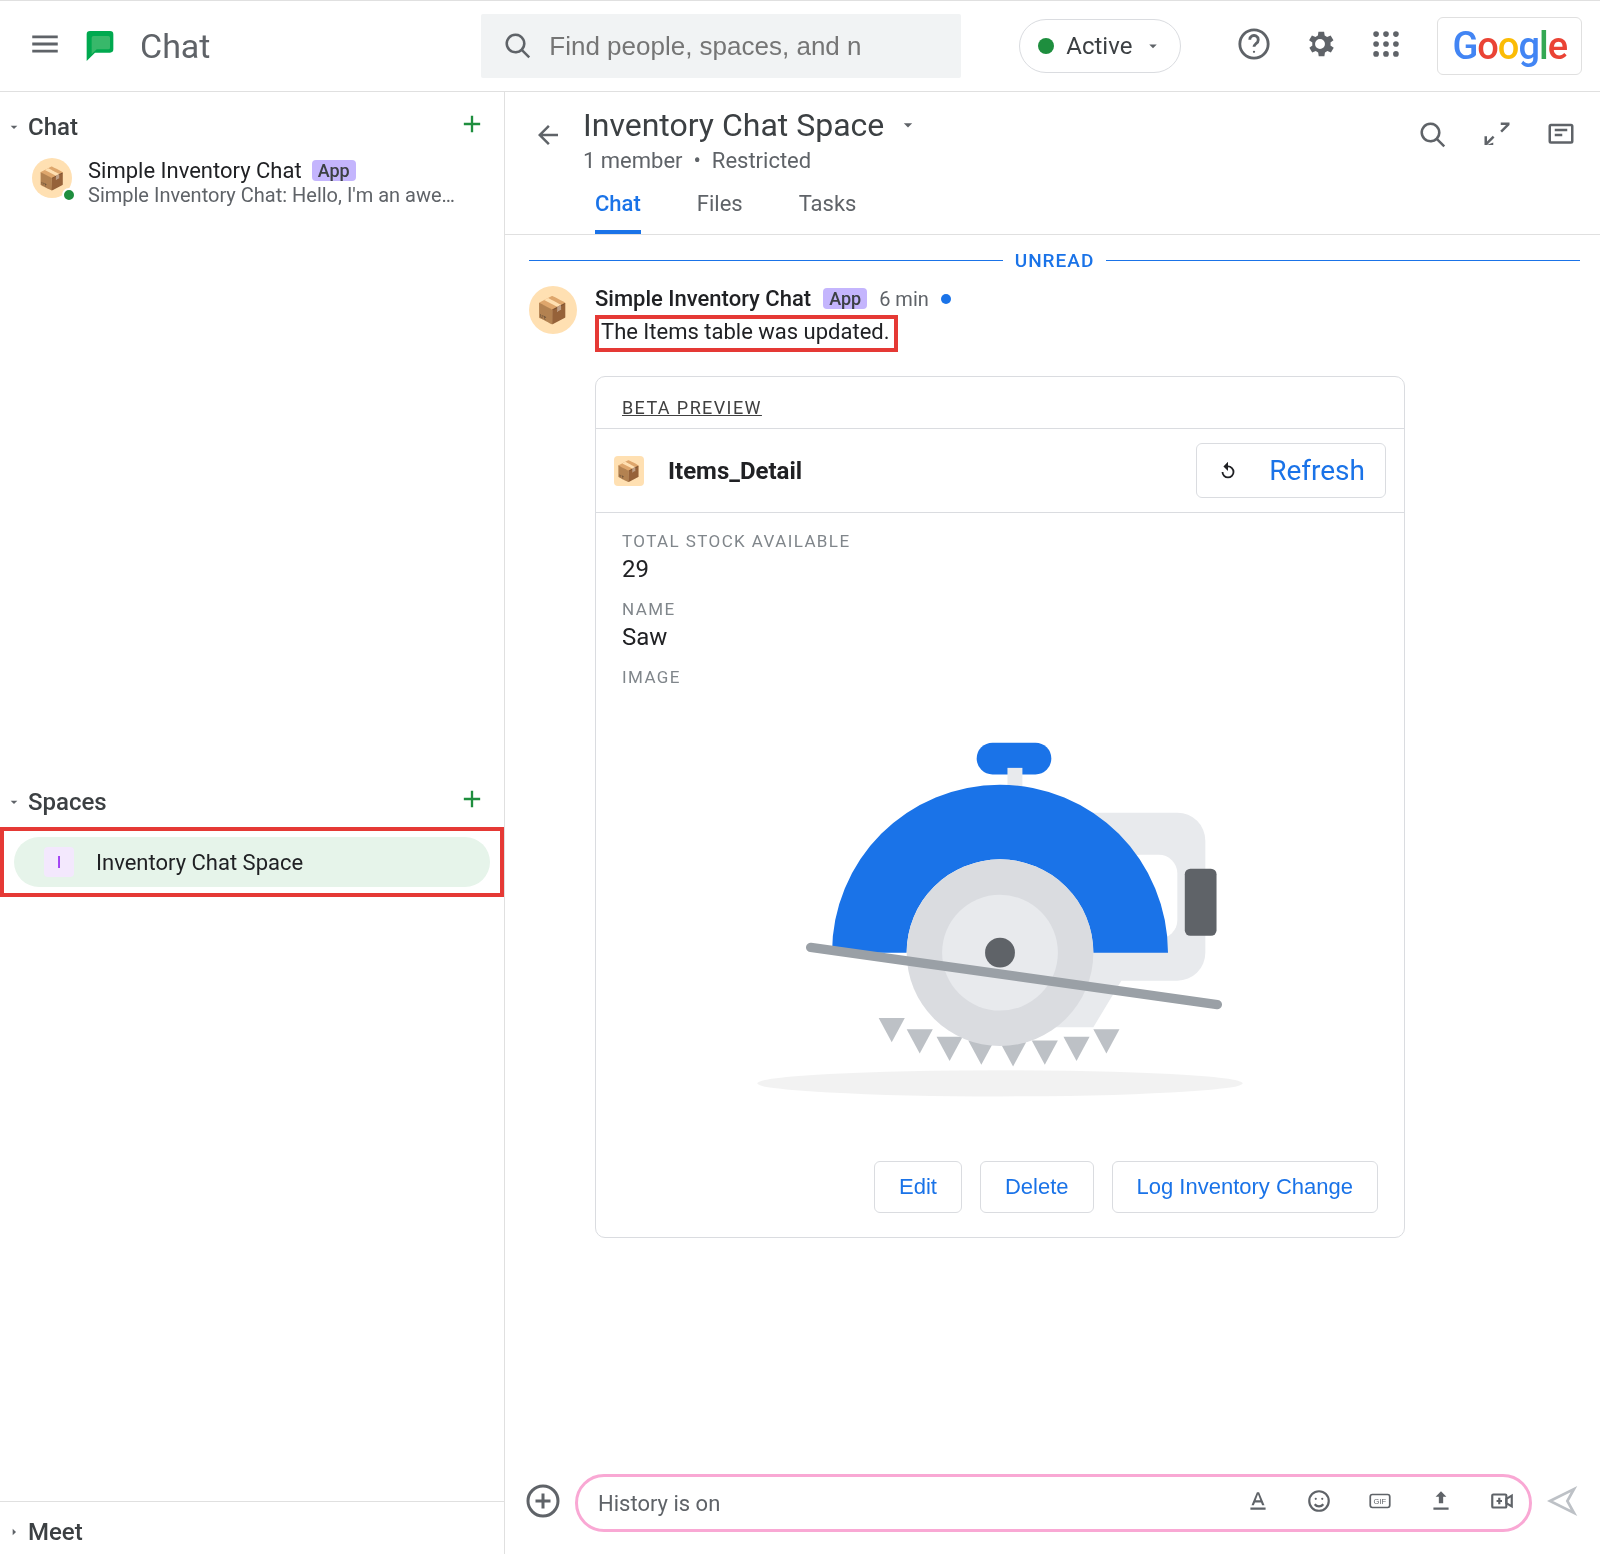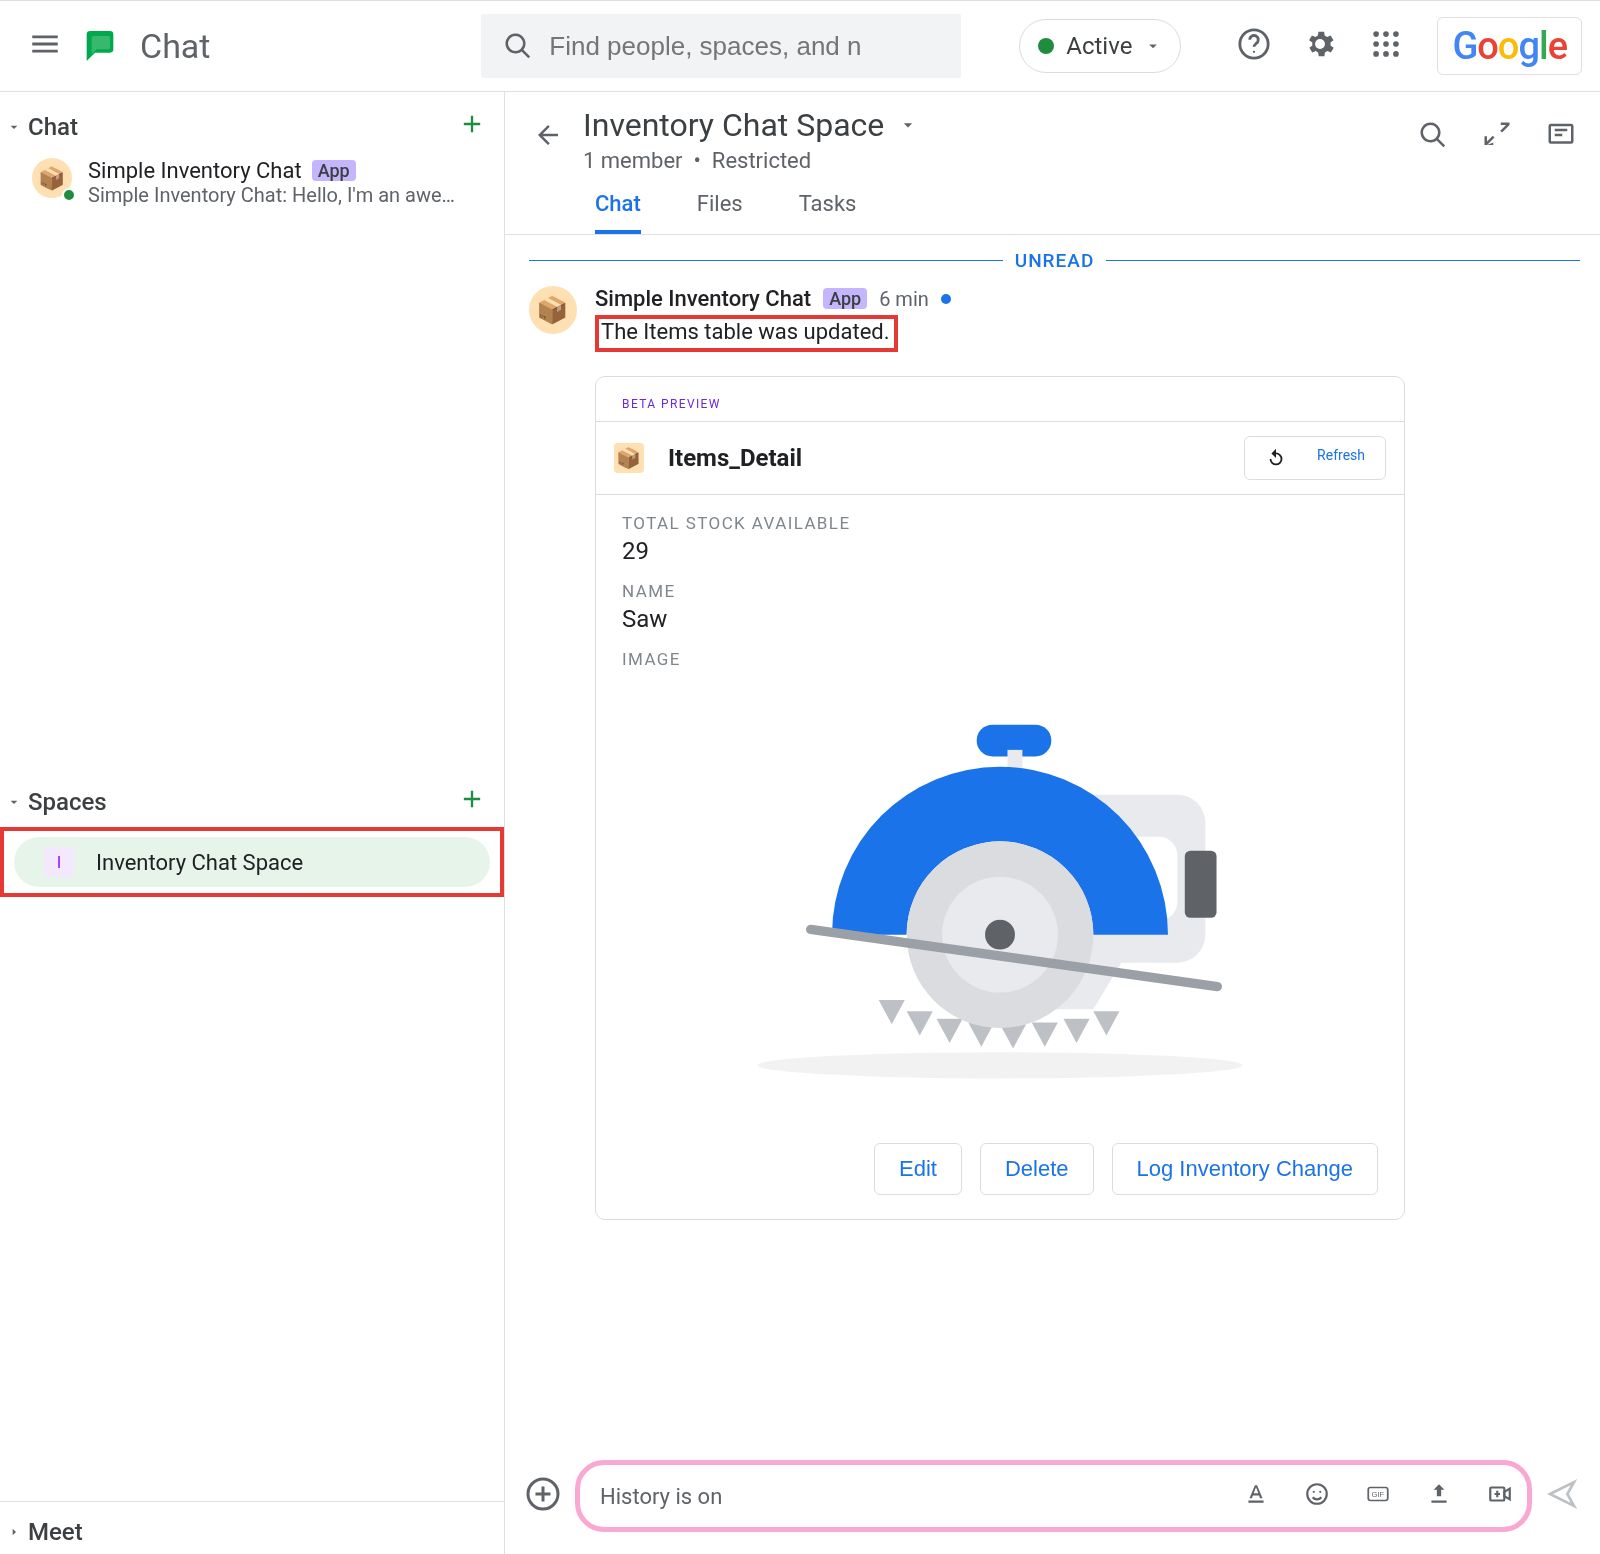--- a/index.html
+++ b/index.html
@@ -158,34 +158,34 @@
   .msg-time { color:#5f6368; font-size:20px;}
   .msg-dot { width:10px; height:10px; border-radius:50%; background:#1a73e8;}
   .msg-text-hl { display:inline-block; border:4px solid #e53935; padding:0 4px 4px 2px; margin-top:4px; font-size:22px; color:#202124;}
 
   .card {
     border:1px solid #dadce0; border-radius:10px;
     margin-top:24px;
     width: 810px;
     overflow:hidden;
   }
-  .card-preview { padding:20px 26px 10px; font-size:12px; letter-spacing:1.4px; color:#6d28d9;}
+  .card-preview { padding:20px 26px 10px; font-size:18px; letter-spacing:1.4px; color:#404040;text-decoration:underline;}
   .card-head {
     border-top:1px solid #dadce0; border-bottom:1px solid #dadce0;
     padding:14px 18px;
     display:flex; align-items:center;
   }
   .card-head .cube { width:30px; height:30px; background:#ffe0b2; border-radius:4px; display:flex;align-items:center;justify-content:center; font-size:20px;}
   .card-head .title { margin-left:24px; font-size:24px; font-weight:700; color:#202124;}
   .refresh-btn {
     margin-left:auto;
     border:1px solid #dadce0; border-radius:6px;
     padding:10px 20px;
-    display:flex; align-items:flex-start; gap:30px;
-    color:#1a73e8; font-size:14px; cursor:pointer;
+    display:flex; align-items:center; gap:30px;
+    color:#1a73e8; font-size:28px; cursor:pointer;
   }
   .refresh-btn svg{width:22px;height:22px;}
   .card-body { padding: 18px 26px 24px; }
   .field { margin-bottom:16px;}
   .field-label { font-size:17px; letter-spacing:1.4px; color:#80868b; margin-bottom:4px;}
   .field-value { font-size:24px; color:#202124;}
   .item-image {
     width:100%; height:430px;
     display:flex; align-items:center; justify-content:center;
   }
@@ -197,22 +197,22 @@
     border:1px solid #dadce0; border-radius:6px;
     background:#fff; color:#1a73e8;
     font-size:22px; font-weight:500;
     padding:12px 24px; cursor:pointer;
   }
 
   
   .composer-row { display:flex; align-items:center; gap:14px; padding: 18px 22px 22px 20px; }
   .add-circle svg{width:36px;height:36px;}
   .composer {
-    flex:1; height:72px;
-    border:5px solid #f9a8d4; border-radius:29px;
+    flex:1; height:58px;
+    border:3px solid #f9a8d4; border-radius:29px;
     display:flex; align-items:center;
     padding: 0 14px 0 20px;
     color:#5f6368; font-size:22px;
   }
   .composer .placeholder{flex:1}
   .composer-icons{display:flex; gap:35px;}
   .composer-icons svg{width:26px;height:26px;}
   .send-btn svg{width:32px;height:32px;}
 </style>
 </head>

